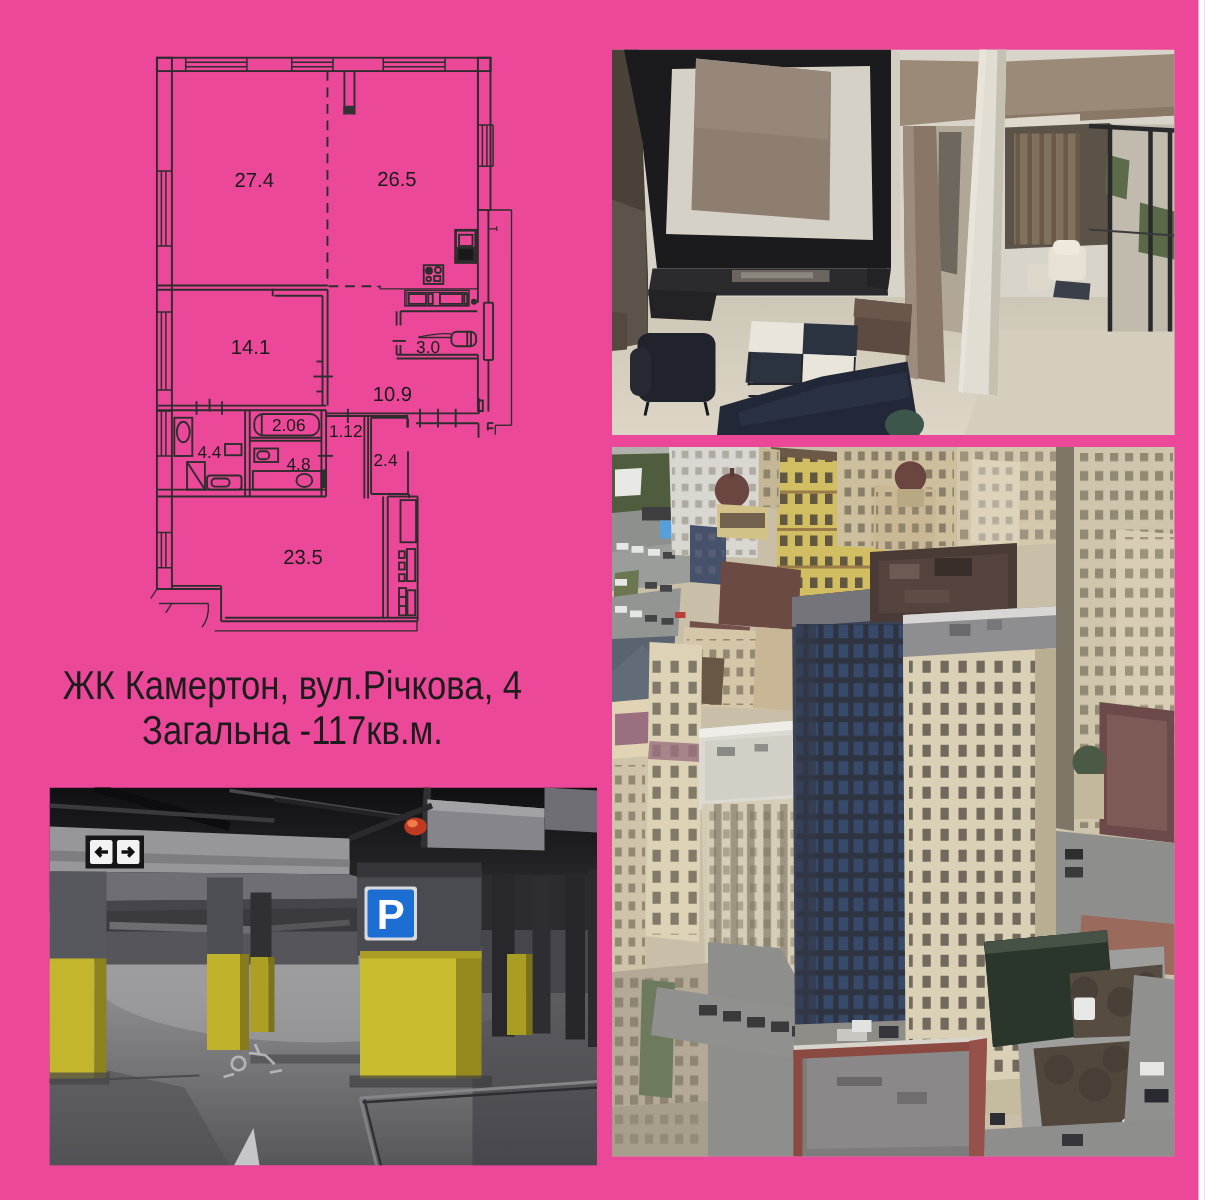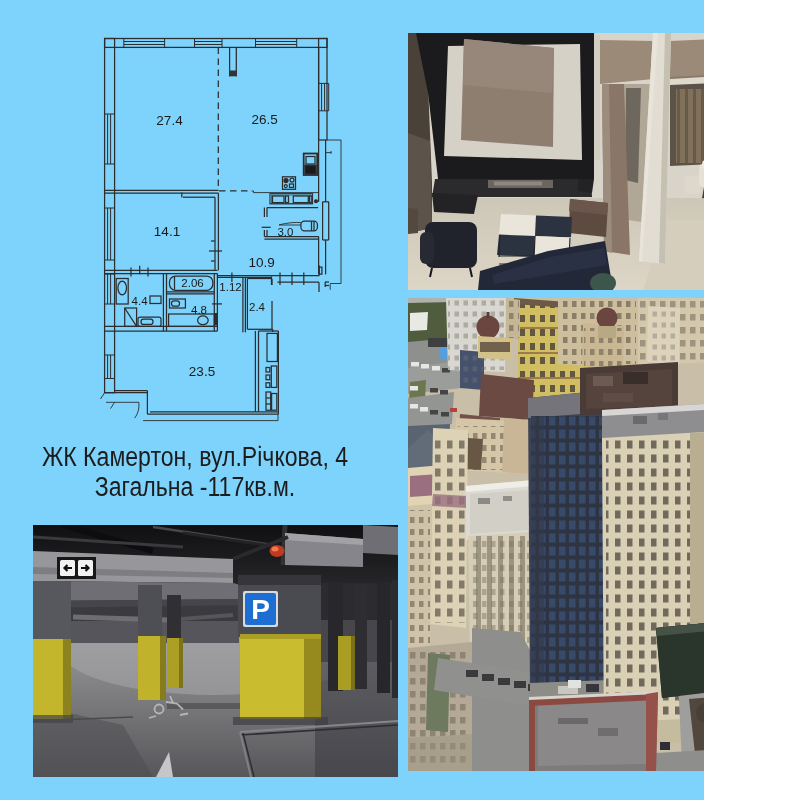--- a/index.html
+++ b/index.html
@@ -1,15 +1,15 @@
 <!DOCTYPE html>
 <html><head><meta charset="utf-8">
 <style>
 html,body{margin:0;padding:0;background:#fff}
-#page{position:relative;width:704px;height:800px;background:#7dd3fc;overflow:hidden;font-family:"Liberation Sans",sans-serif}
+#page{position:relative;width:799px;height:800px;background:#ec4899;overflow:hidden;font-family:"Liberation Sans",sans-serif}
 .abs{position:absolute}
 #cap{position:absolute;left:0;top:442px;width:390px;text-align:center;font-size:27px;line-height:30px;color:#1c1c1c;transform:scaleX(0.855);transform-origin:195px 0}
 </style></head>
 <body>
 <div id="page">
 
 <svg class="abs" style="left:95px;top:28px" width="255" height="400" viewBox="95 28 255 400" fill="none" stroke="#2d2d2d" stroke-width="1.25">
 <g>
 
 <rect x="104.6" y="38.5" width="222.4" height="8.9"></rect>

